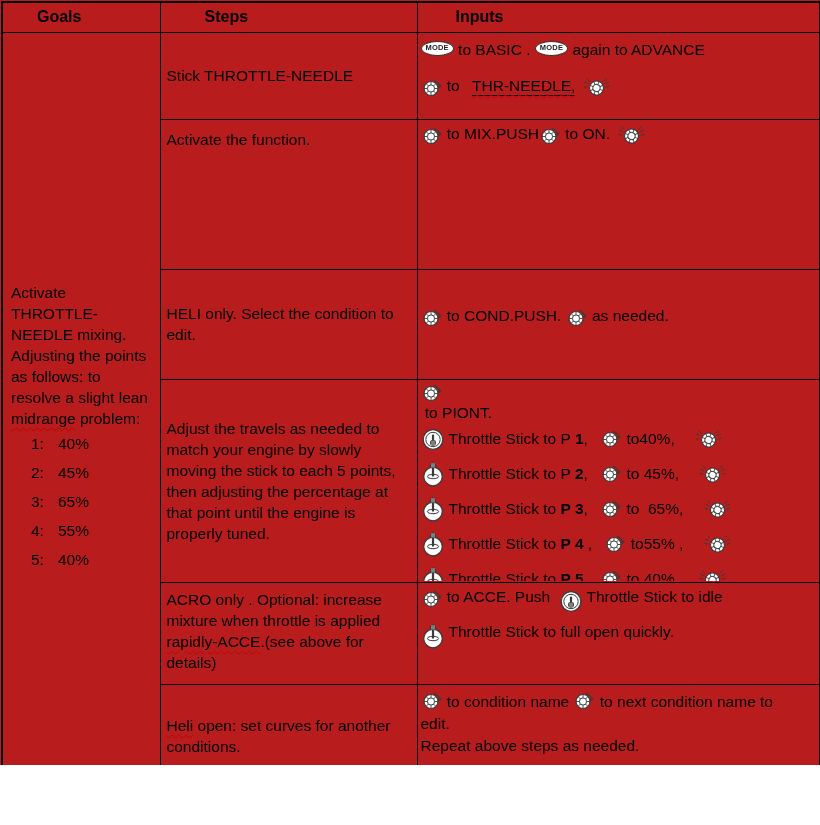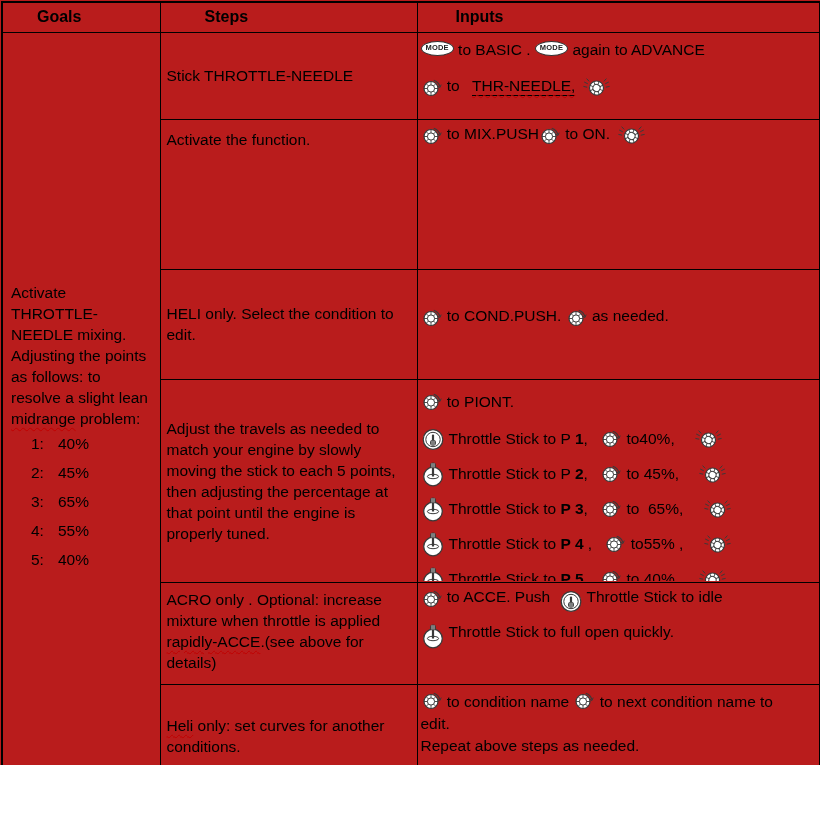--- a/index.html
+++ b/index.html
@@ -33,21 +33,21 @@
   
   td.inpcell { padding-left:3px; }
   td.inp-top { vertical-align:top; padding-top:5px; }
   .iline { display:flex; align-items:flex-start; }
   .iline span { white-space:pre; }
   .iline.h36 { height:36px; }
   .iline.h34 { height:34px; }
   .iline.h35 { height:35px; }
 
   .clipwrap { height:201px; overflow:hidden; padding:2px 0 0 3px; box-sizing:border-box; }
-  .l-first { height:40px; display:flex; align-items:center; }
+  .l-first { height:40px; display:flex; align-items:flex-start;flex-direction:column; }
   .l-first span, .l-p span { white-space:pre; }
   .l-p { height:35px; display:flex; align-items:center; }
 
   .wrapline { line-height:22px; }
   .wrapline svg, .wrapline .mode-btn { vertical-align:-5px; }
   .inp-heli { padding-right:32px; }
 
   
   .sp-wavy {
     text-decoration-line:underline; text-decoration-style:wavy;
@@ -325,21 +325,21 @@
           <svg class="icon" width="24" height="26" viewBox="0 0 24 26">
                 <use href="#sym-stick-up"></use>
               </svg>
               <span> Throttle Stick to full open quickly.</span>
         </div>
       </td>
     </tr>
 
     <tr style="height:103px">
       <td class="stepcell">
-        <span class="sp-wavy">Heli</span><span> only: set curves for another conditions.</span>
+        <span class="sp-wavy">Heli</span><span> open: set curves for another conditions.</span>
       </td>
       <td class="inpcell inp-top inp-heli">
         <div class="wrapline">
           <svg class="icon" width="22" height="22" viewBox="0 0 22 22">
                 <use href="#sym-dial"></use>
               </svg><span> to condition name </span><svg class="icon" width="22" height="22" viewBox="0 0 22 22">
                 <use href="#sym-dial"></use>
               </svg><span> to next condition name to edit.</span>
         </div>
         <div class="wrapline">

